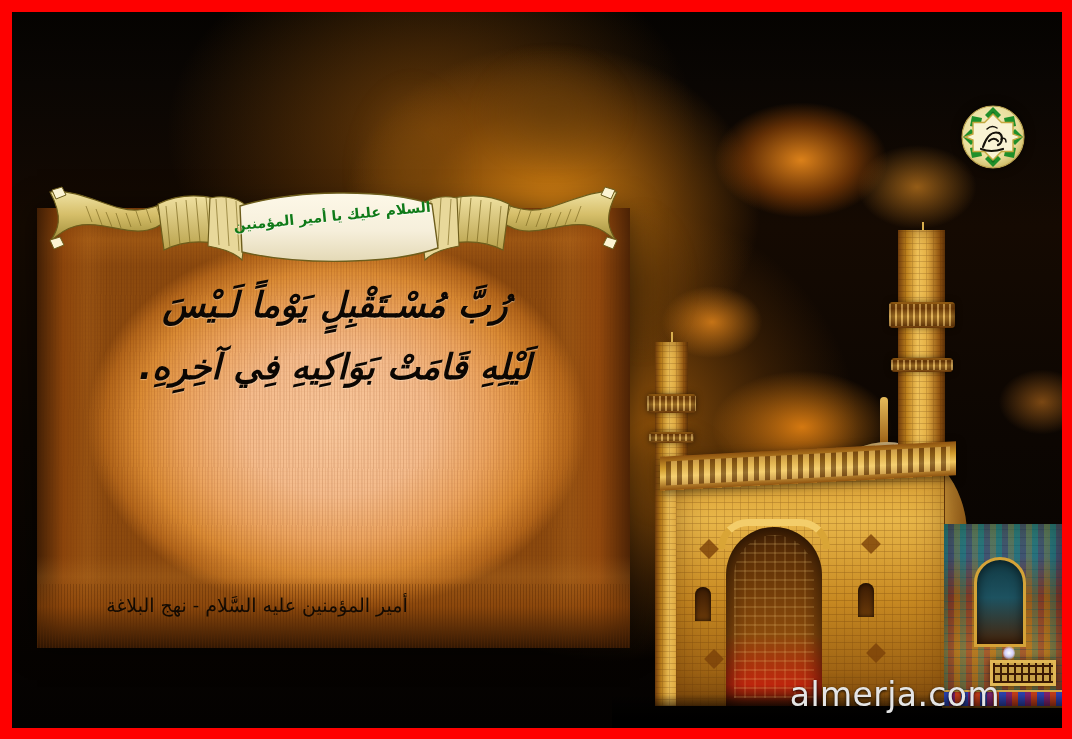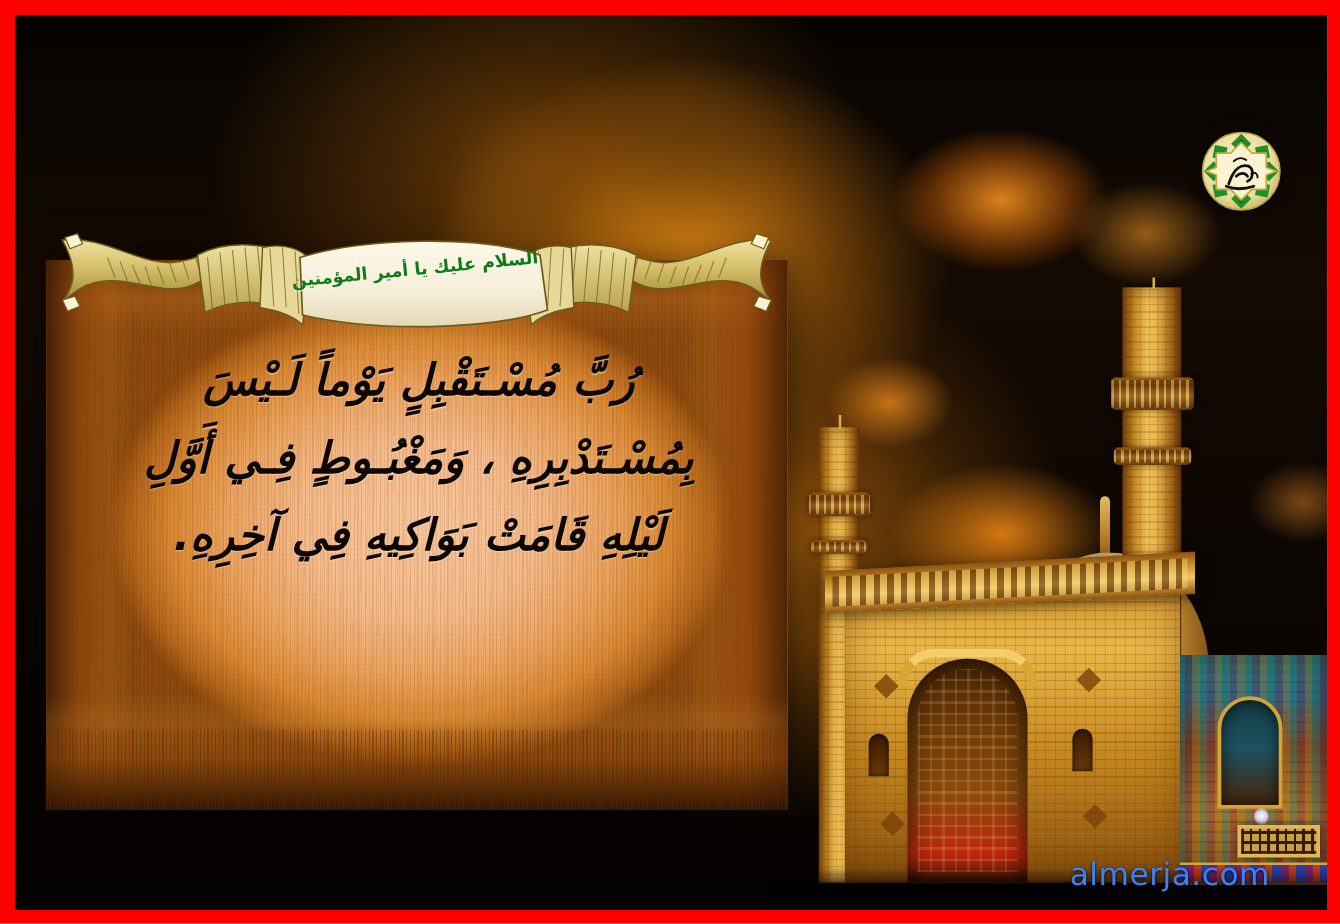--- a/index.html
+++ b/index.html
@@ -291,23 +291,23 @@
   
   .medallion{
     position:absolute;left:949px;top:93px;width:64px;height:64px;
     border-radius:50%;overflow:hidden;
     box-shadow:0 0 10px rgba(0,0,0,.6);z-index:22;
   }
   .medallion svg{display:block;}
 
   
   .watermark{
-    position:absolute;right:46px;bottom:14px;
+    position:absolute;right:62px;bottom:14px;
     font-family:"DejaVu Sans","Liberation Sans",sans-serif;
-    font-size:25px;color:#3b82f6;letter-spacing:.4px;
+    font-size:33px;color:#e5e5e5;letter-spacing:.4px;
     z-index:30;text-shadow:0 1px 3px rgba(0,0,0,.9);
   }
 </style>
 </head>
 <body>
 
 <div id="poster">
 
   <div class="canvas">
 
@@ -355,23 +355,23 @@
     <div class="parchment">
       <div class="parch-tex"></div>
       <div class="parch-edgeT"></div>
       <div class="parch-edgeL"></div>
       <div class="parch-edgeR"></div>
       <div class="parch-edgeB"></div>
     </div>
 
     <div class="quote">
       <p class="qline l1">رُبَّ مُسْـتَقْبِلٍ يَوْماً لَـيْسَ</p>
-      <p class="qline l2">بِمُسْـتَدْبِرِهِ ، وَمَغْبُـوطٍ فِـي أَوَّلِ</p>
       <p class="qline l3">لَيْلِهِ قَامَتْ بَوَاكِيهِ فِي آخِرِهِ.</p>
     </div>
+    <div class="attrib">أمير المؤمنين عليه السَّلام - نهج البلاغة</div>
 
     <div class="banner">
       <svg width="583" height="82" viewBox="0 0 583 82">
         <defs>
           <linearGradient id="gtail" x1="0" y1="0" x2="0" y2="1">
             <stop offset="0%" stop-color="#f0e2a4"></stop>
             <stop offset="45%" stop-color="#d6bf6a"></stop>
             <stop offset="100%" stop-color="#9d8a36"></stop>
           </linearGradient>
           <linearGradient id="gcurl" x1="0" y1="0" x2="0" y2="1">

